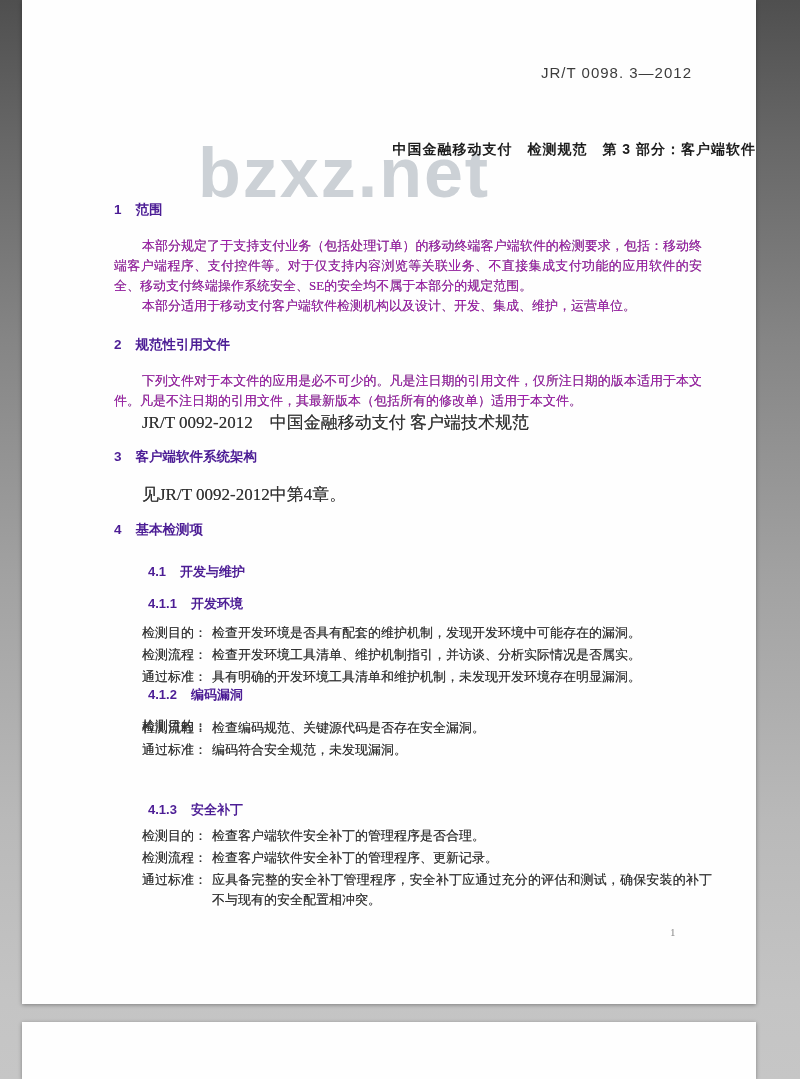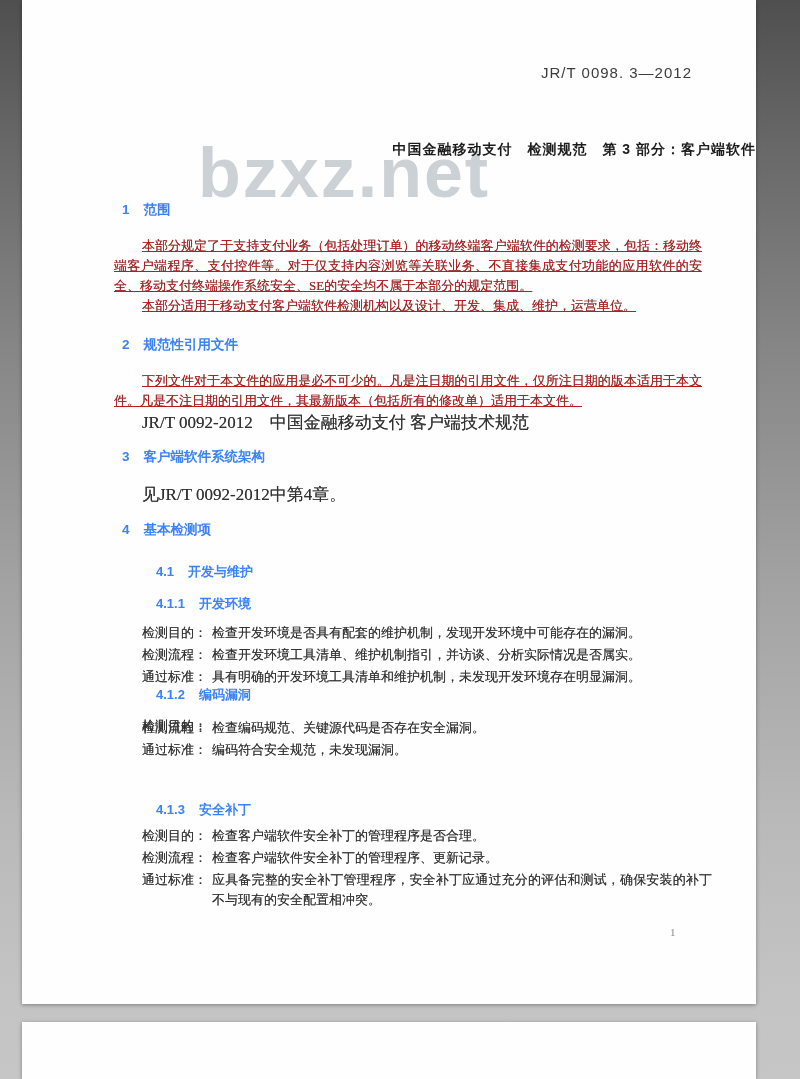--- a/index.html
+++ b/index.html
@@ -28,32 +28,31 @@
     font-family:"Liberation Sans",sans-serif;font-size:15px;
     letter-spacing:1px;color:#3c3c3c;
   }
   .doc-title{
     position:absolute;top:141px;left:0;width:100%;z-index:2;
     text-align:right;font-family:"Liberation Sans",sans-serif;
     font-weight:bold;font-size:14px;color:#1c1c1c;margin:0;
     letter-spacing:1px;
   }
   .h{
-    position:absolute;left:100px;z-index:2;margin:0;
-    font-family:"Liberation Sans",sans-serif;font-weight:bold;color:#3b82f6;
+    position:absolute;left:92px;z-index:2;margin:0;
+    font-family:"Liberation Sans",sans-serif;font-weight:bold;color:#4c1d95;
   }
   .h-l1{font-size:13.5px;}
   .h-sub{font-size:13px;margin-left:34px;}
   .h .num{margin-right:14px;}
   .para{
     position:absolute;left:92px;width:588px;z-index:2;margin:0;
-    font-size:13px;line-height:20px;color:#b91c1c;
+    font-size:13px;line-height:20px;color:#a21caf;
     text-indent:28px;text-align:justify;
     text-shadow:0 0 .4px rgba(70,70,70,.8);
-    text-decoration:underline;
   }
   .ref-line{
     position:absolute;left:120px;z-index:2;margin:0;
     font-size:17px;color:#323232;text-shadow:0 0 .4px rgba(70,70,70,.8);
   }
   .kv-group{
     position:absolute;left:0;width:734px;z-index:2;
     padding-left:190px;padding-right:44px;box-sizing:border-box;
   }
   .kv{

